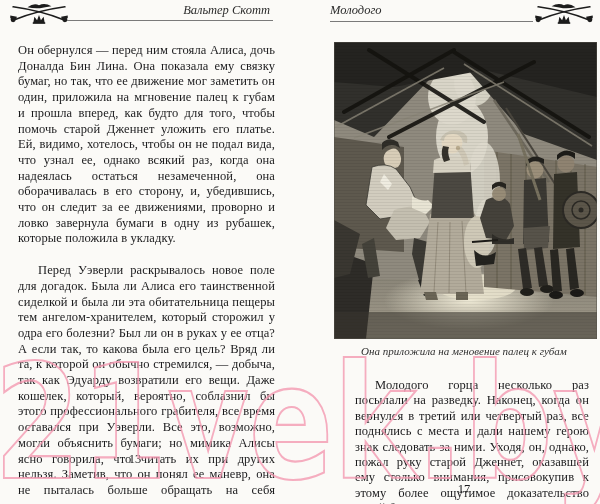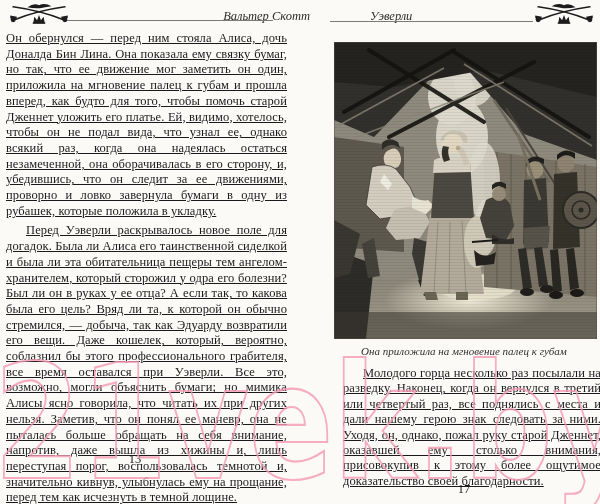--- a/index.html
+++ b/index.html
@@ -3,42 +3,41 @@
 <meta charset="utf-8">
 <style>
   html,body{margin:0;padding:0;}
   body{
     width:600px;height:504px;position:relative;overflow:hidden;
     background:#fbfaf7;
     font-family:"Liberation Serif", serif;
     color:#1c1c1e;
   }
   .page-header-text{
-    position:absolute;top:9px;
+    position:absolute;top:3px;
     font-style:italic;font-size:12.5px;color:#2b2b2b;
     font-family:"Liberation Serif", serif;
-    margin-left:40px;
   }
   #left-header-text{left:0;width:270px;text-align:right;}
   #right-header-text{left:330px;}
   .header-rule{position:absolute;height:1px;background:#7a7a7a;top:20px;}
   #left-rule{left:67px;width:206px;}
   #right-rule{left:330px;width:203px;top:21px;}
   .sabers{position:absolute;top:2px;width:62px;height:23px;}
   #sabers-left{left:8px;}
   #sabers-right{left:533px;transform:scaleX(-1);}
   .body-col{
     position:absolute;
     font-size:12.5px;line-height:15.7px;
     text-align:justify;color:#1b1b1d;
     letter-spacing:0.1px;
   }
   #left-col{left:2px;top:27px;width:289px;}
   #right-col{left:339px;top:362px;width:266px;line-height:15.4px;}
-  .body-col p{margin:4px;text-decoration:underline;}
+  .body-col p{margin:16px;}
   .body-col p.indent{text-indent:20px;}
   #illustration-box{
     position:absolute;left:334px;top:42px;width:263px;height:297px;
     background:#8f8b80;
   }
   #illustration-box svg{display:block;}
   #caption{
     position:absolute;left:331px;top:345px;width:266px;
     text-align:center;font-style:italic;font-size:11px;color:#2e2e2e;
   }
@@ -71,21 +70,21 @@
     <path d="M2,14 l7,1.5 -1,2.5 -6,-1 z"></path>
     <path d="M62,14 l-7,1.5 1,2.5 6,-1 z"></path>
     <path d="M20,5.5 Q27,0.5 32,3.5 Q38,0.5 45,4.5 Q38,5.5 33,6.5 Q26,7 20,5.5 z"></path>
     <path d="M26,22 L27.2,15.5 L30,19 L32,13.5 L34,19 L36.8,15.5 L38,22 Z"></path>
     <rect x="25.5" y="21.2" width="13" height="1.6"></rect>
   </g>
 </svg>
 <div class="page-header-text" id="left-header-text">Вальтер Скотт</div>
 <div class="header-rule" id="left-rule"></div>
 
-<div class="page-header-text" id="right-header-text">Уэверли</div>
+<div class="page-header-text" id="right-header-text">Молодого</div>
 <div class="header-rule" id="right-rule"></div>
 <svg class="sabers" id="sabers-right" viewBox="0 0 64 24">
   <g fill="none" stroke="#1c1c1c" stroke-width="1.7" stroke-linecap="round">
     <path d="M5,19 Q30,9 59,5"></path>
     <path d="M5,5 Q34,9 59,19"></path>
   </g>
   <g fill="#1c1c1c">
     <circle cx="5" cy="18.6" r="2.6"></circle>
     <circle cx="59" cy="18.6" r="2.6"></circle>
     <path d="M2,14 l7,1.5 -1,2.5 -6,-1 z"></path>

